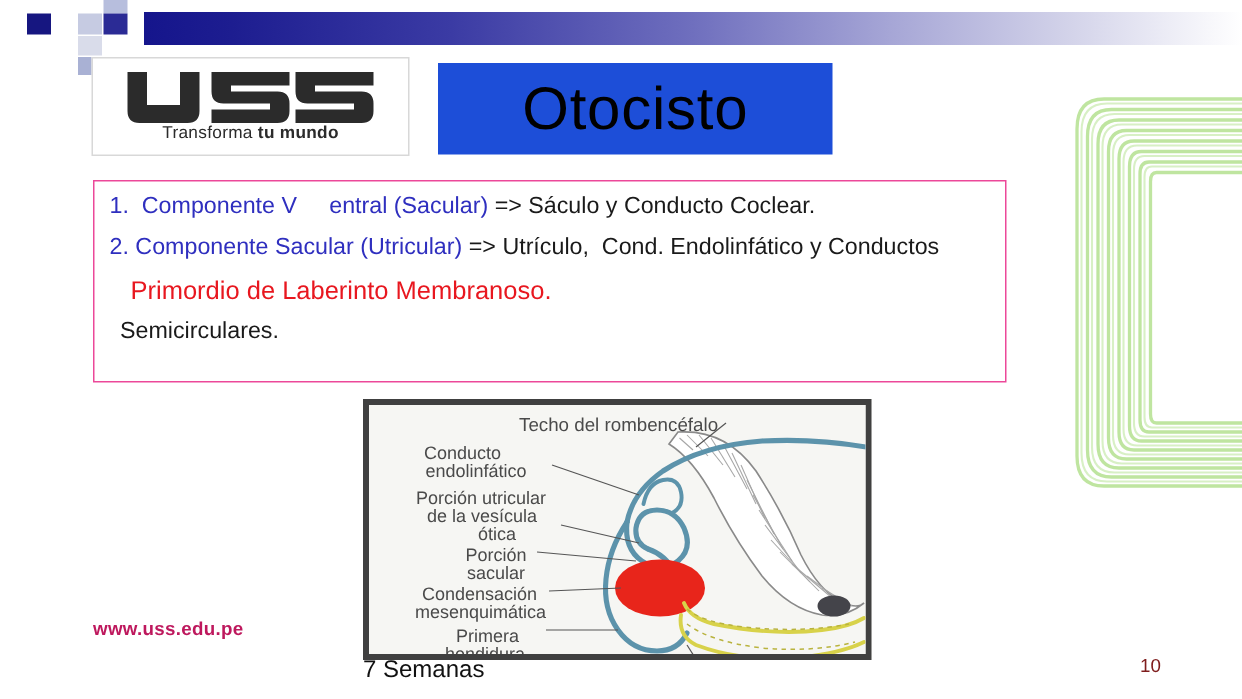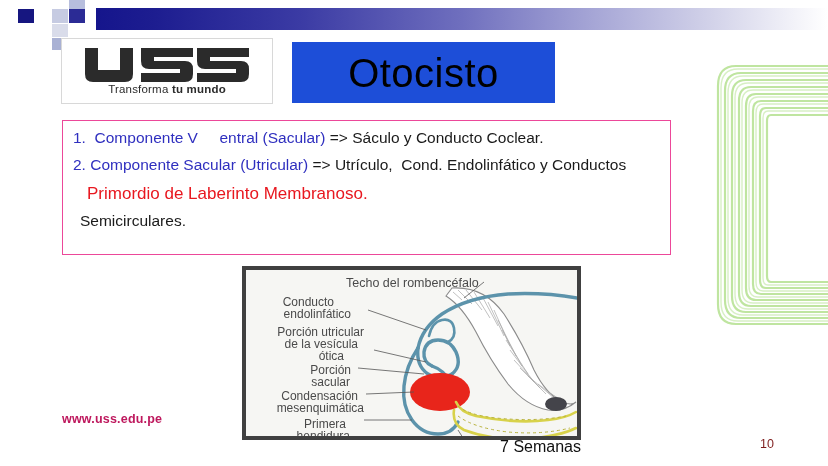--- a/index.html
+++ b/index.html
@@ -143,21 +143,21 @@
     border: 4px solid #404040;
     box-sizing: border-box;
     overflow: hidden;
   }
   .figure svg { display: block; }
   .fig-caption {
     position: absolute;
     left: 242px;
     top: 438px;
     width: 339px;
-    text-align: right;
+    text-align: left;
     font-family: "Liberation Sans", sans-serif;
     font-size: 16px;
     color: #111111;
   }
 
   
   .site-url {
     position: absolute;
     left: 62px;
     top: 388px;

